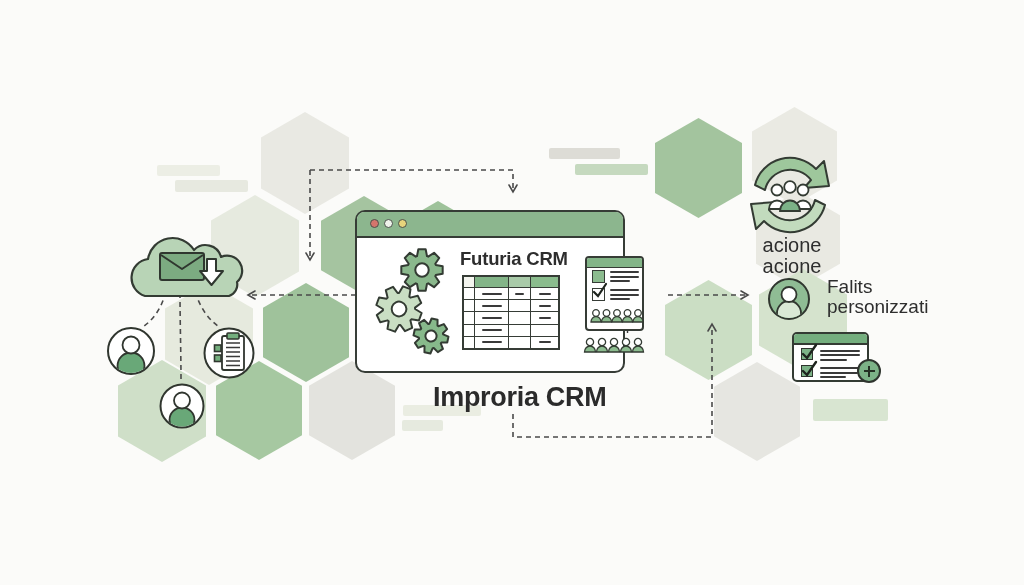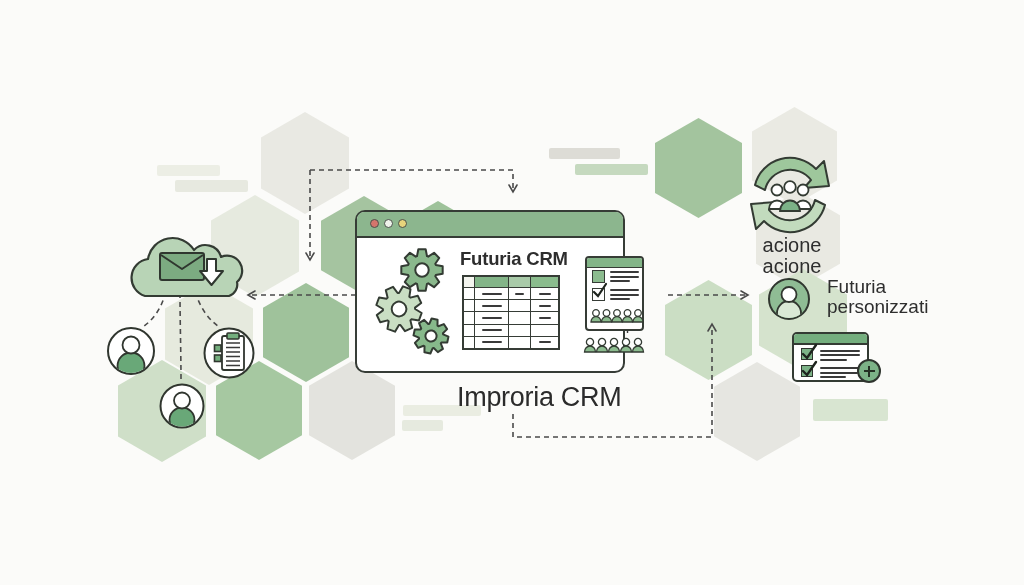--- a/index.html
+++ b/index.html
@@ -45,21 +45,21 @@
   #list-card{position:absolute;left:228px;top:44px;width:59px;height:75px;background:#fff;
     border:2px solid #363c36;border-radius:4px;box-sizing:border-box;}
   #list-card .hdr{height:9px;background:#83b588;border-bottom:1.5px solid #363c36;border-radius:2px 2px 0 0;}
   .sq{position:absolute;width:13px;height:13px;box-sizing:border-box;border:1.5px solid #363c36;}
   #sq-green{left:5px;top:12px;background:#8cbc8f;}
   #sq-check{left:5px;top:30px;background:#fff;}
   .mline{position:absolute;height:2px;background:#3a3a3a;border-radius:1px;}
 
   
   .caption{position:absolute;z-index:4;}
-  #main-caption{left:433px;top:382px;font-size:27px;font-weight:400;letter-spacing:-0.3px;margin-left:24px;}
+  #main-caption{left:433px;top:382px;font-size:27px;font-weight:700;letter-spacing:-0.3px;}
   #mass-action{left:740px;top:235px;width:104px;text-align:center;font-size:20px;line-height:21px;color:#2e2e2e;}
   #custom-fields{left:827px;top:277px;font-size:19px;line-height:20px;color:#2e2e2e;}
 
   
   #check-card{left:792px;top:332px;width:77px;height:50px;background:#fff;border:2px solid #333b33;
     border-radius:5px;box-sizing:border-box;z-index:3;}
   #check-card .hdr{height:9px;background:#74ae7e;border-bottom:2px solid #333b33;border-radius:3px 3px 0 0;}
   .chk{position:absolute;width:12px;height:12px;background:#7cb287;border:1.5px solid #2e342e;box-sizing:border-box;}
   #plus-btn{left:857px;top:359px;width:24px;height:24px;border-radius:50%;background:#7cb287;
     border:2px solid #2e342e;box-sizing:border-box;z-index:4;}
@@ -312,21 +312,21 @@
         <circle r="19"></circle>
       </clipPath>
     </defs>
   <circle r="20" fill="#8fbc94" stroke="#30362f" stroke-width="2"></circle>
   <g clip-path="url(#clip-av3)">
     <circle cy="14" r="12" fill="#d9e8d5" stroke="#30362f" stroke-width="1.8"></circle>
   </g>
   <circle cy="-4.5" r="7.5" fill="#fff" stroke="#30362f" stroke-width="1.8"></circle>
 </svg>
 <div class="caption" id="custom-fields">
-  <div>Futuria</div>
+  <div>Falits</div>
   <div>personizzati</div>
 </div>
 
 <div class="abs" id="check-card">
   <div class="hdr"></div>
   <div class="chk" style="left:7px;top:14px;"></div>
   <div class="chk" style="left:7px;top:31px;"></div>
   <svg class="abs" style="left:6px;top:7px;" width="20" height="22" viewBox="0 0 20 22">
     <path d="M3,13 L7,17 L16,4" fill="none" stroke="#1e241e" stroke-width="2.4" stroke-linecap="round"></path>
   </svg>

